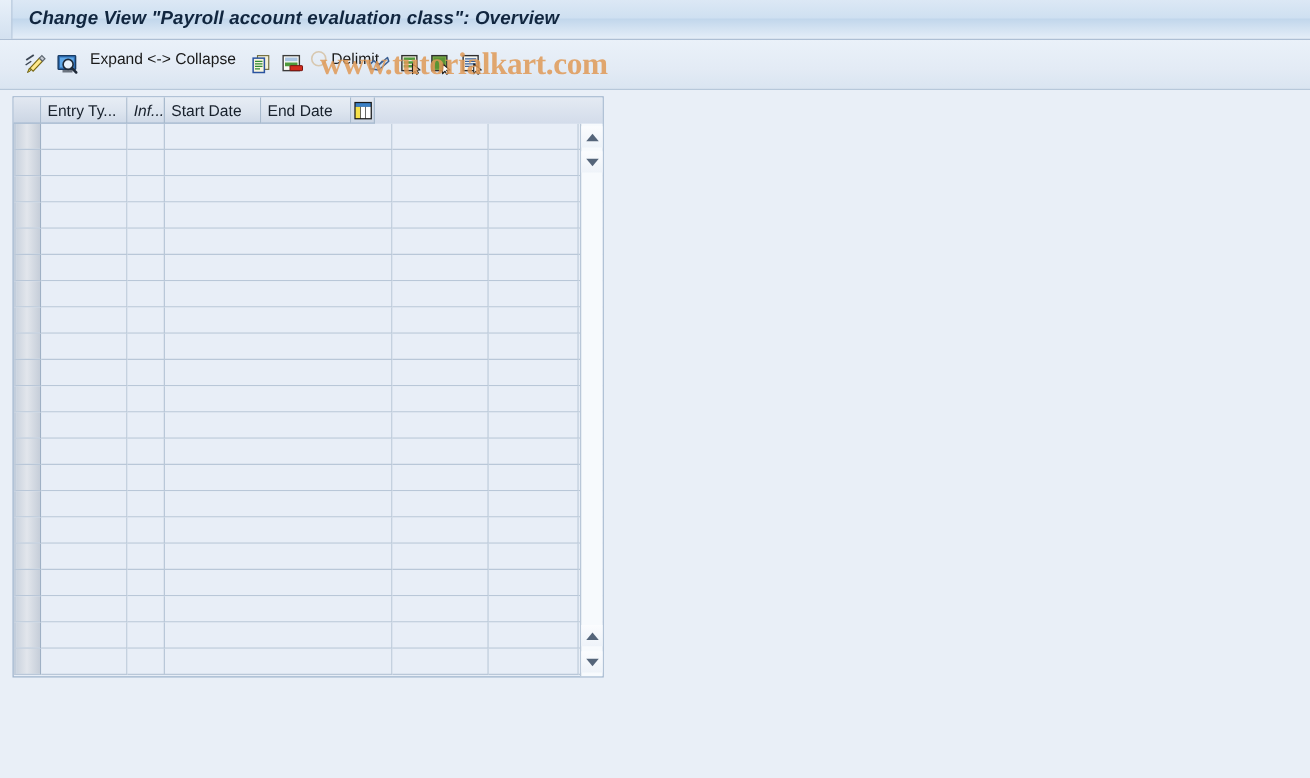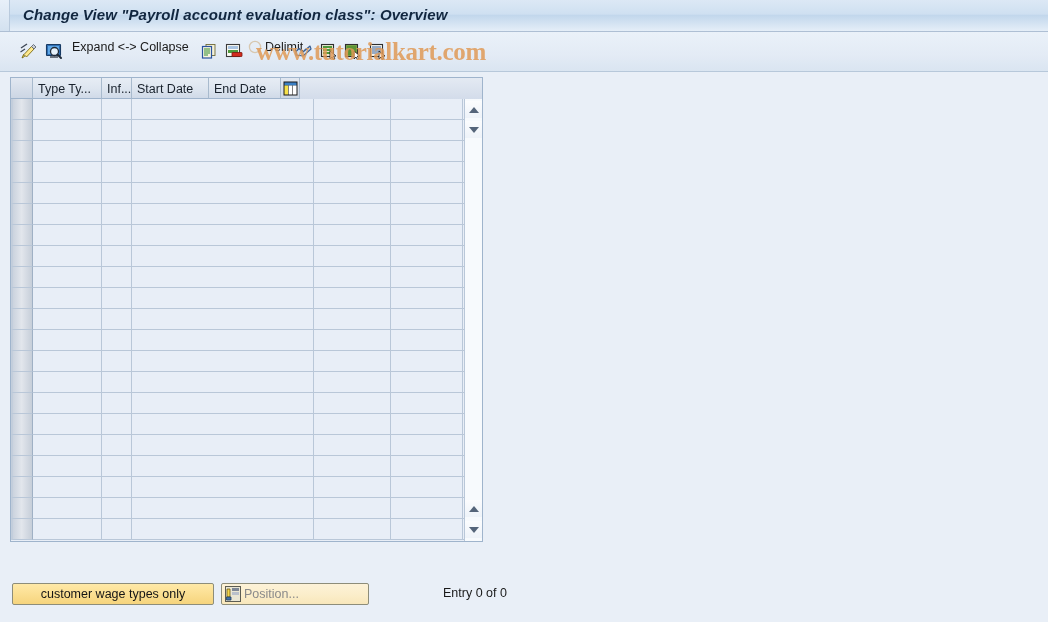--- a/index.html
+++ b/index.html
@@ -120,21 +120,21 @@
     color: #18212c;
     padding: 2px 0 0 5px;
     height: 21px;
     overflow: hidden;
     white-space: nowrap;
     display: flex;
     align-items: center;
   }
   .th.sel  { width: 22px; padding-left: 0; background: linear-gradient(to bottom,#e2e8f1,#ccd6e4); }
   .th.c1   { width: 69px; }
-  .th.c2   { width: 30px; }
+  .th.c2   { width: 30px; font-style: italic; }
   .th.c3   { width: 182px; }
   .th.c4   { width: 77px; text-align: center; }
   .th.c5   { width: 72px; }
   .th.cfg  { width: 19px; padding: 0; justify-content: center;
              background: linear-gradient(to bottom,#e2e8f1,#ccd6e4); }
 
   .tbody {
     position: absolute;
     left: 0; top: 21px;
     width: 471px;
@@ -352,21 +352,21 @@
       </svg>
     </span>
   </div>
 
   <div class="watermark">www.tutorialkart.com</div>
 
   <div class="table-wrap">
 
     <div class="thead">
       <div class="th sel"></div>
-      <div class="th c1">Type Ty...</div>
+      <div class="th c1">Entry Ty...</div>
       <div class="th c2">Inf...</div>
       <div class="th c4">Start Date</div>
       <div class="th c5">End Date</div>
       <div class="th cfg">
         <span class="ico">
           <svg width="15" height="15" viewBox="0 0 15 15">
             <rect x="0.5" y="0.5" width="14" height="14" fill="#1a1a1a"></rect>
             <rect x="1.5" y="1.5" width="12" height="3" fill="#3a7fc4"></rect>
             <rect x="1.5" y="4.5" width="3.6" height="9" fill="#f6e14a"></rect>
             <rect x="5.6" y="4.5" width="3.6" height="9" fill="#ffffff"></rect>
@@ -577,34 +577,14 @@
       </div>
       <div class="sb-arrow up2">
         <span class="tri up"></span>
       </div>
       <div class="sb-arrow down2">
         <span class="tri down"></span>
       </div>
     </div>
   </div>
 
-  <div class="footer">
-    <div class="btn primary">
-      <span>customer wage types only</span>
-    </div>
-
-    <div class="btn position">
-      <span class="pos-ico">
-        <svg width="16" height="16" viewBox="0 0 16 16">
-          <rect x="0.5" y="0.5" width="15" height="15" fill="#e9e6d4" stroke="#5c5c52" stroke-width="1"></rect>
-          <rect x="7" y="2" width="7" height="3" fill="#7e8796"></rect>
-          <rect x="7" y="6" width="7" height="3" fill="#b9c0cb"></rect>
-          <path d="M2 3 L5 3 L5 11 L2 11 Z" fill="#f4d54a" stroke="#6d5c12" stroke-width="0.8"></path>
-          <path d="M1.5 11 L6 11 L6 14 L1.5 14 Z" fill="#3f6fa8" stroke="#22405f" stroke-width="0.8"></path>
-        </svg>
-      </span>
-      <span>Position...</span>
-    </div>
-
-    <div class="entry-text">Entry 0 of 0</div>
-  </div>
 
 </div>
 
 </body></html>

